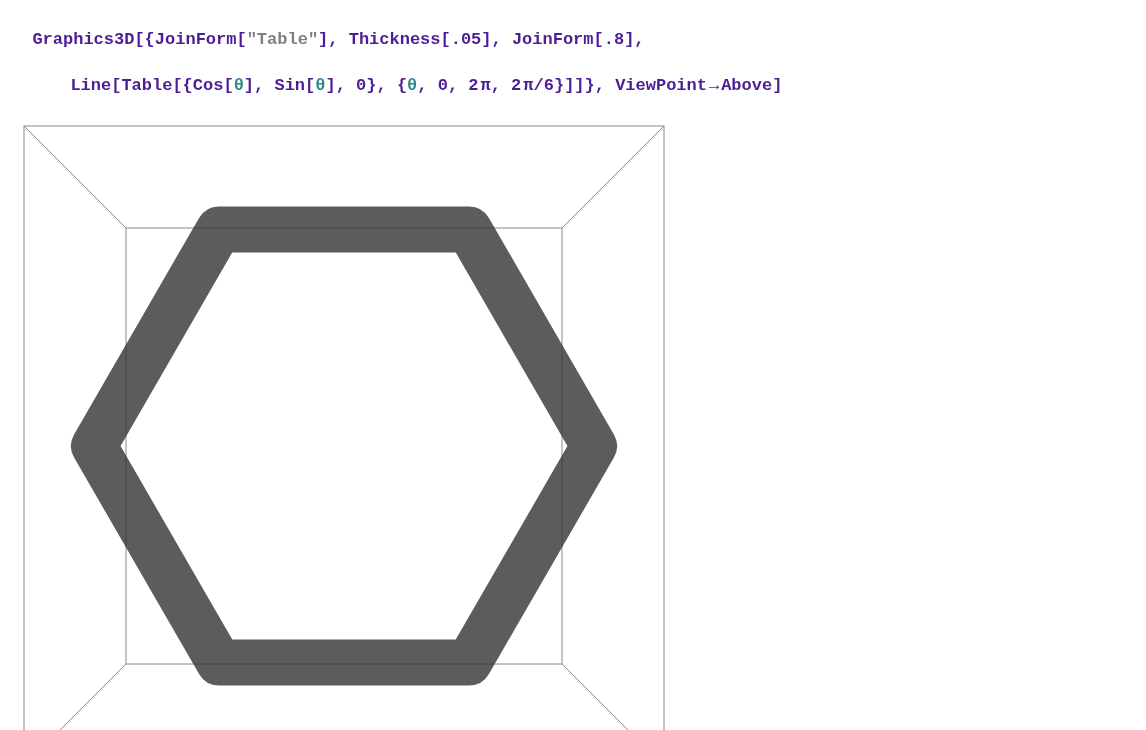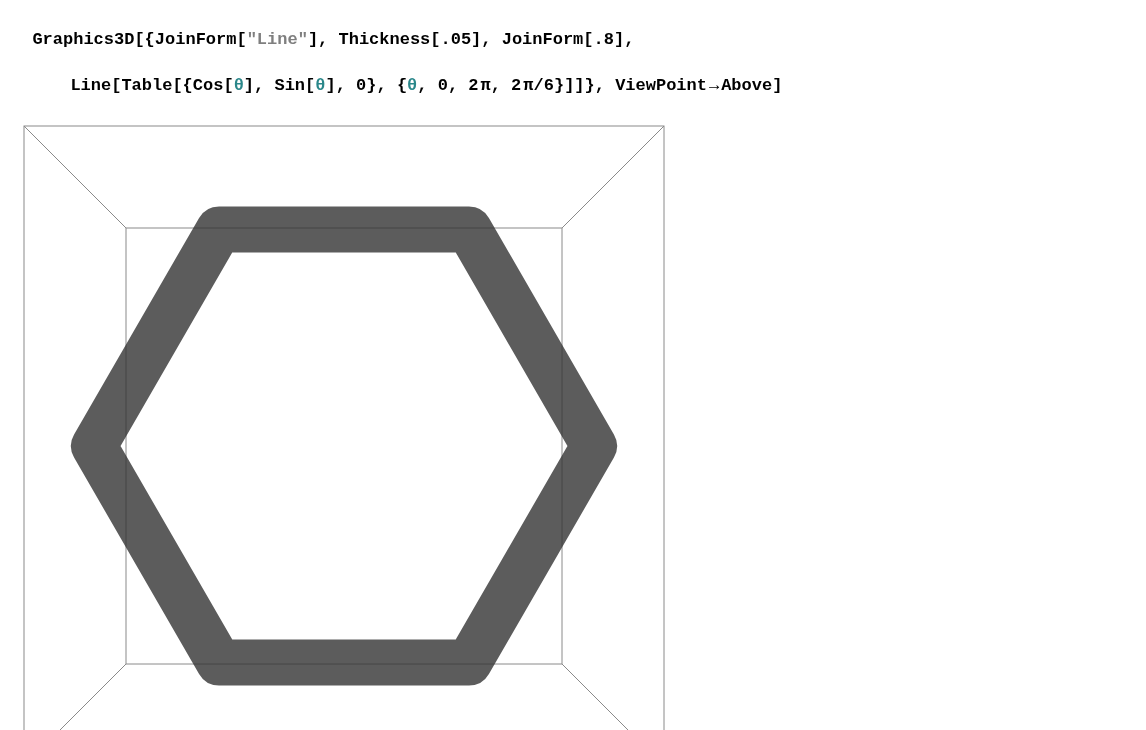--- a/index.html
+++ b/index.html
@@ -14,33 +14,33 @@
       padding-left: 12px;
       padding-top: 6px;
     }
     .code-line {
       white-space: pre;
       line-height: 1.35;
     }
     .code-indent {
       padding-left: 38px;
     }
-    .t-black { color: #000000; }
+    .t-black { color: #4c1d95; }
     .t-gray  { color: #7f7f7f; }
     .t-teal  { color: #2a878a; }
     .output {
       margin-top: 18px;
       margin-left: 2px;
     }
   </style>
 </head>
 <body>
 
 <div class="code-line">
-  <span class="t-black">Graphics3D[{JoinForm[</span><span class="t-gray">"</span><span class="t-gray">Line</span><span class="t-gray">"</span><span class="t-black">], Thickness[.05], JoinForm[.8],</span>
+  <span class="t-black">Graphics3D[{JoinForm[</span><span class="t-gray">"</span><span class="t-gray">Table</span><span class="t-gray">"</span><span class="t-black">], Thickness[.05], JoinForm[.8],</span>
 </div>
 <div class="code-line code-indent">
   <span class="t-black">Line[Table[{Cos[</span><span class="t-teal">θ</span><span class="t-black">], Sin[</span><span class="t-teal">θ</span><span class="t-black">], 0}, {</span><span class="t-teal">θ</span><span class="t-black">, 0, 2</span><span class="t-black" style="padding-left:2px;">π</span><span class="t-black">, 2</span><span class="t-black" style="padding-left:2px;">π</span><span class="t-black">/6}]]}, ViewPoint</span><span class="t-black" style="padding:0 2px;">→</span><span class="t-black">Above]</span>
 </div>
 
 <div class="output">
   <svg width="660" height="660" viewBox="0 0 660 660">
 
     <g fill="none" stroke="#8a8a8a" stroke-width="1">
       <rect x="10" y="10" width="640" height="640"></rect>

